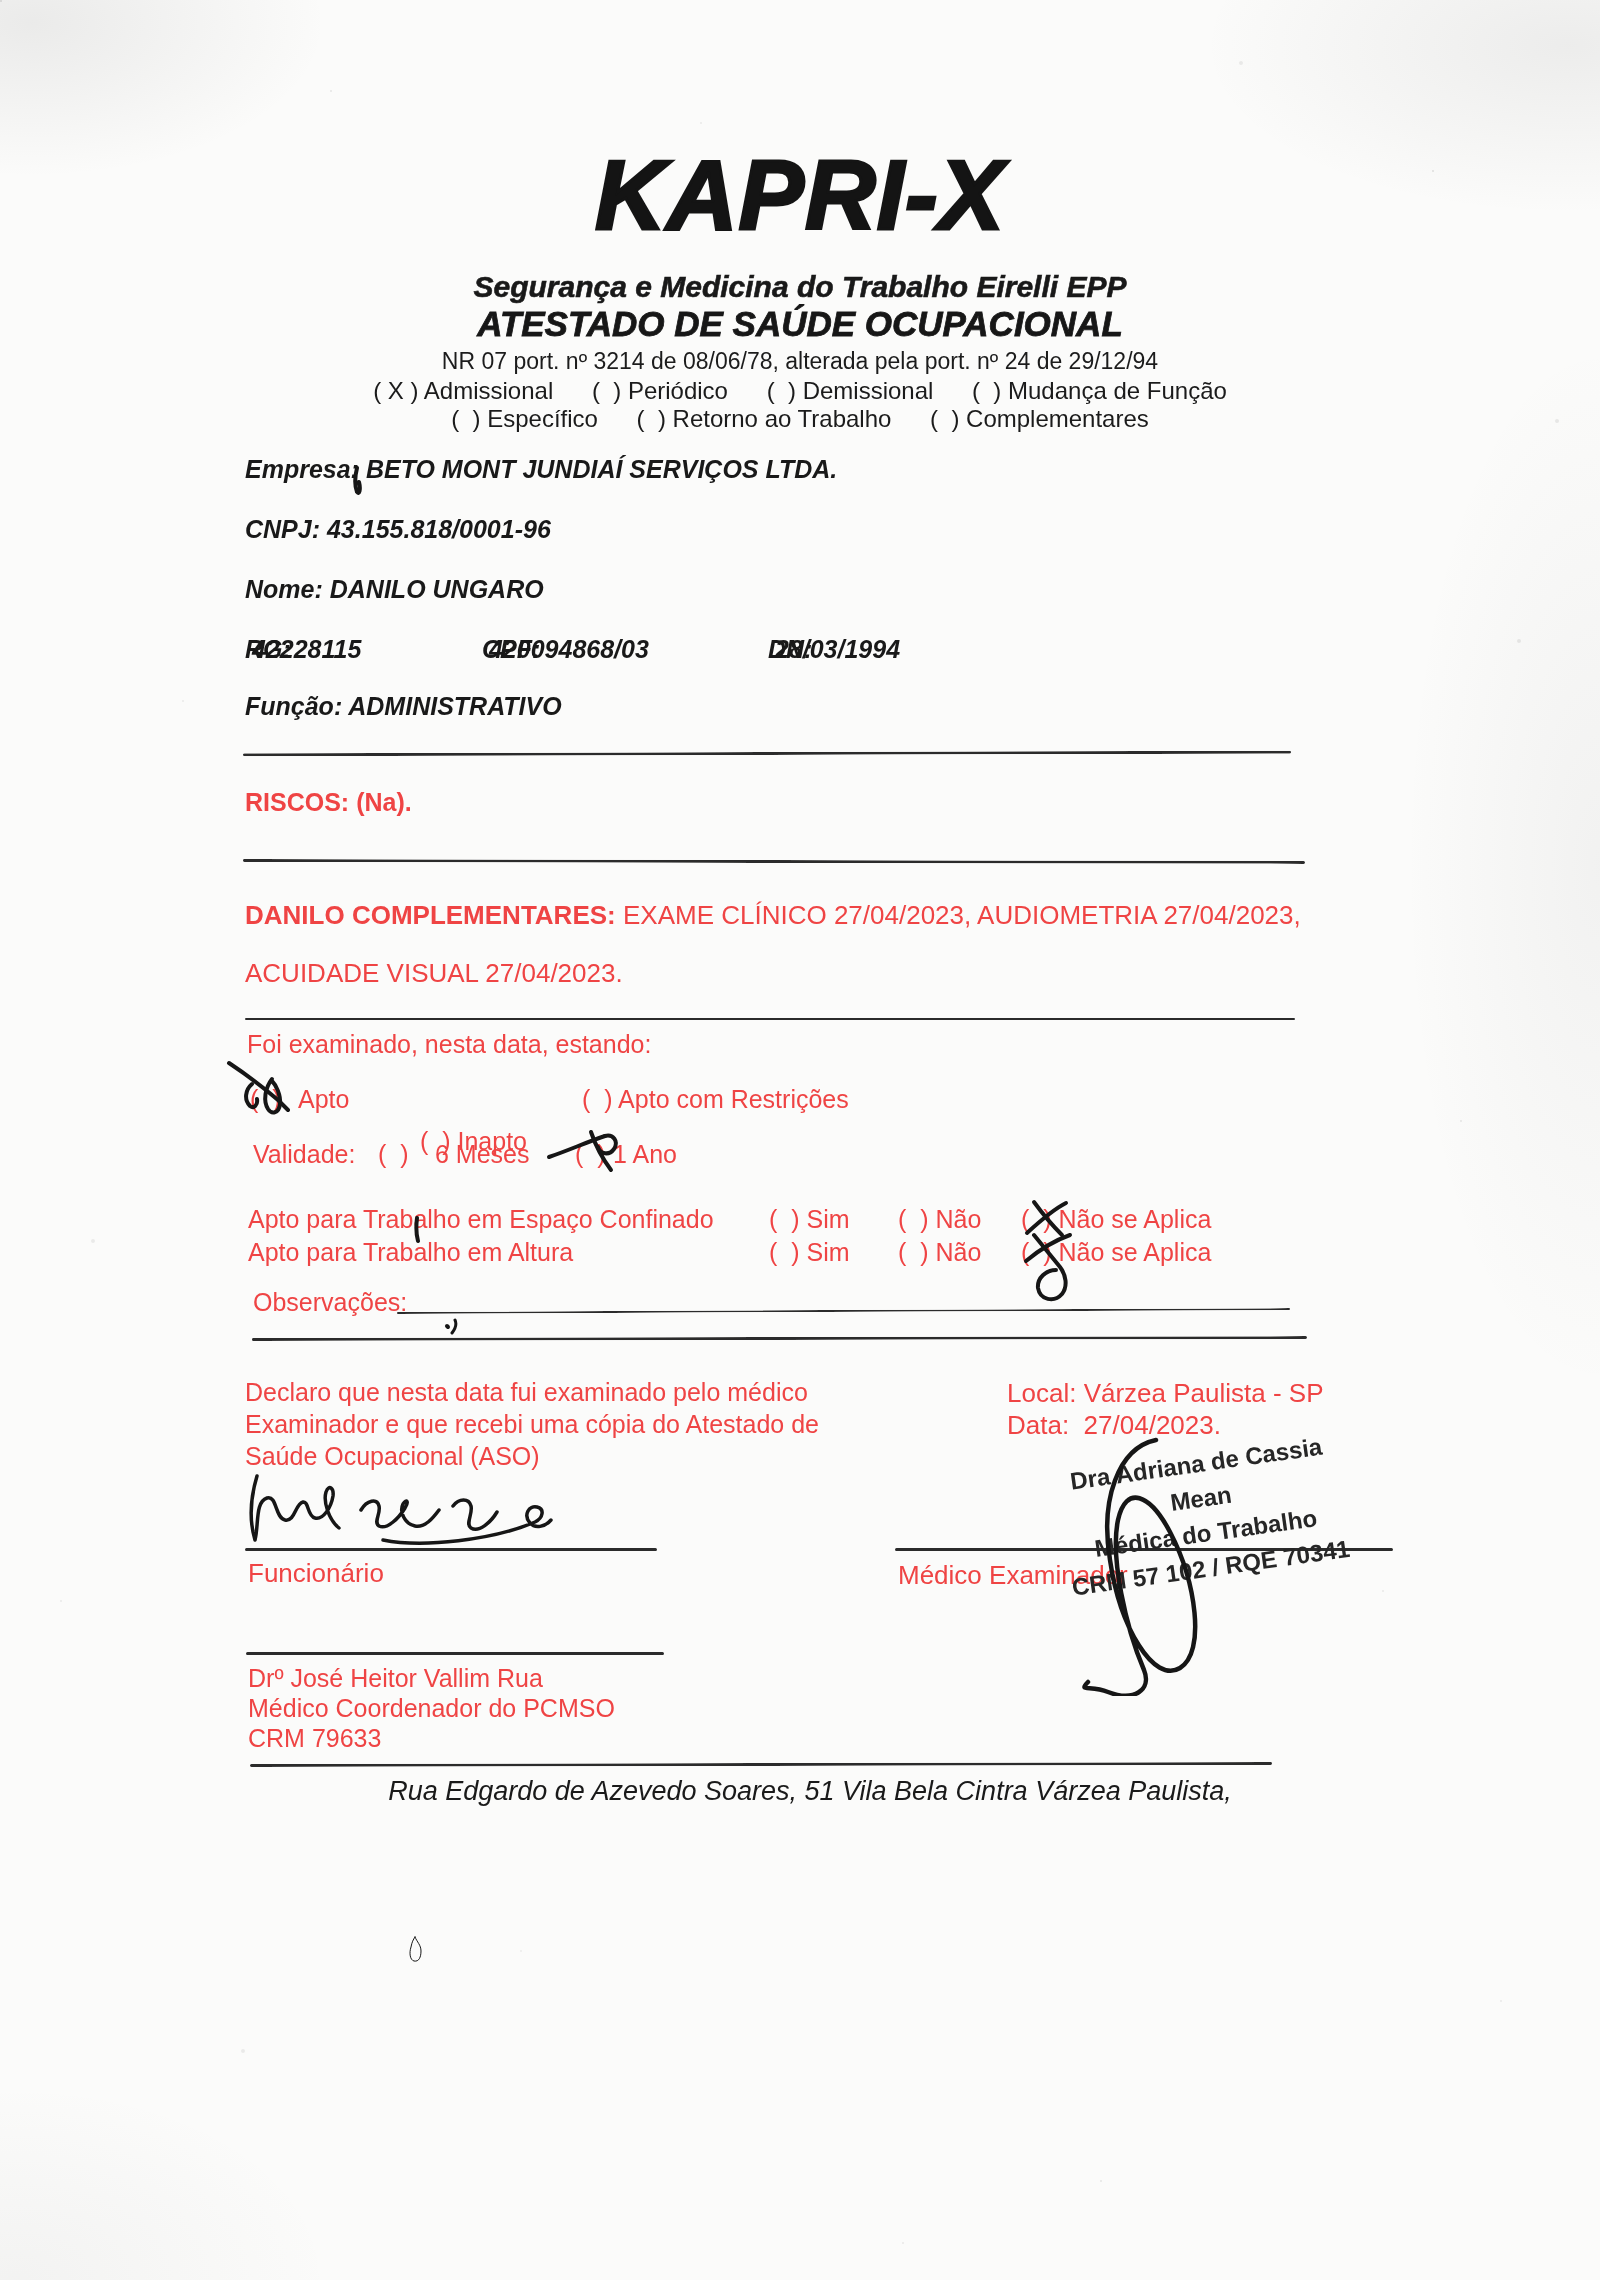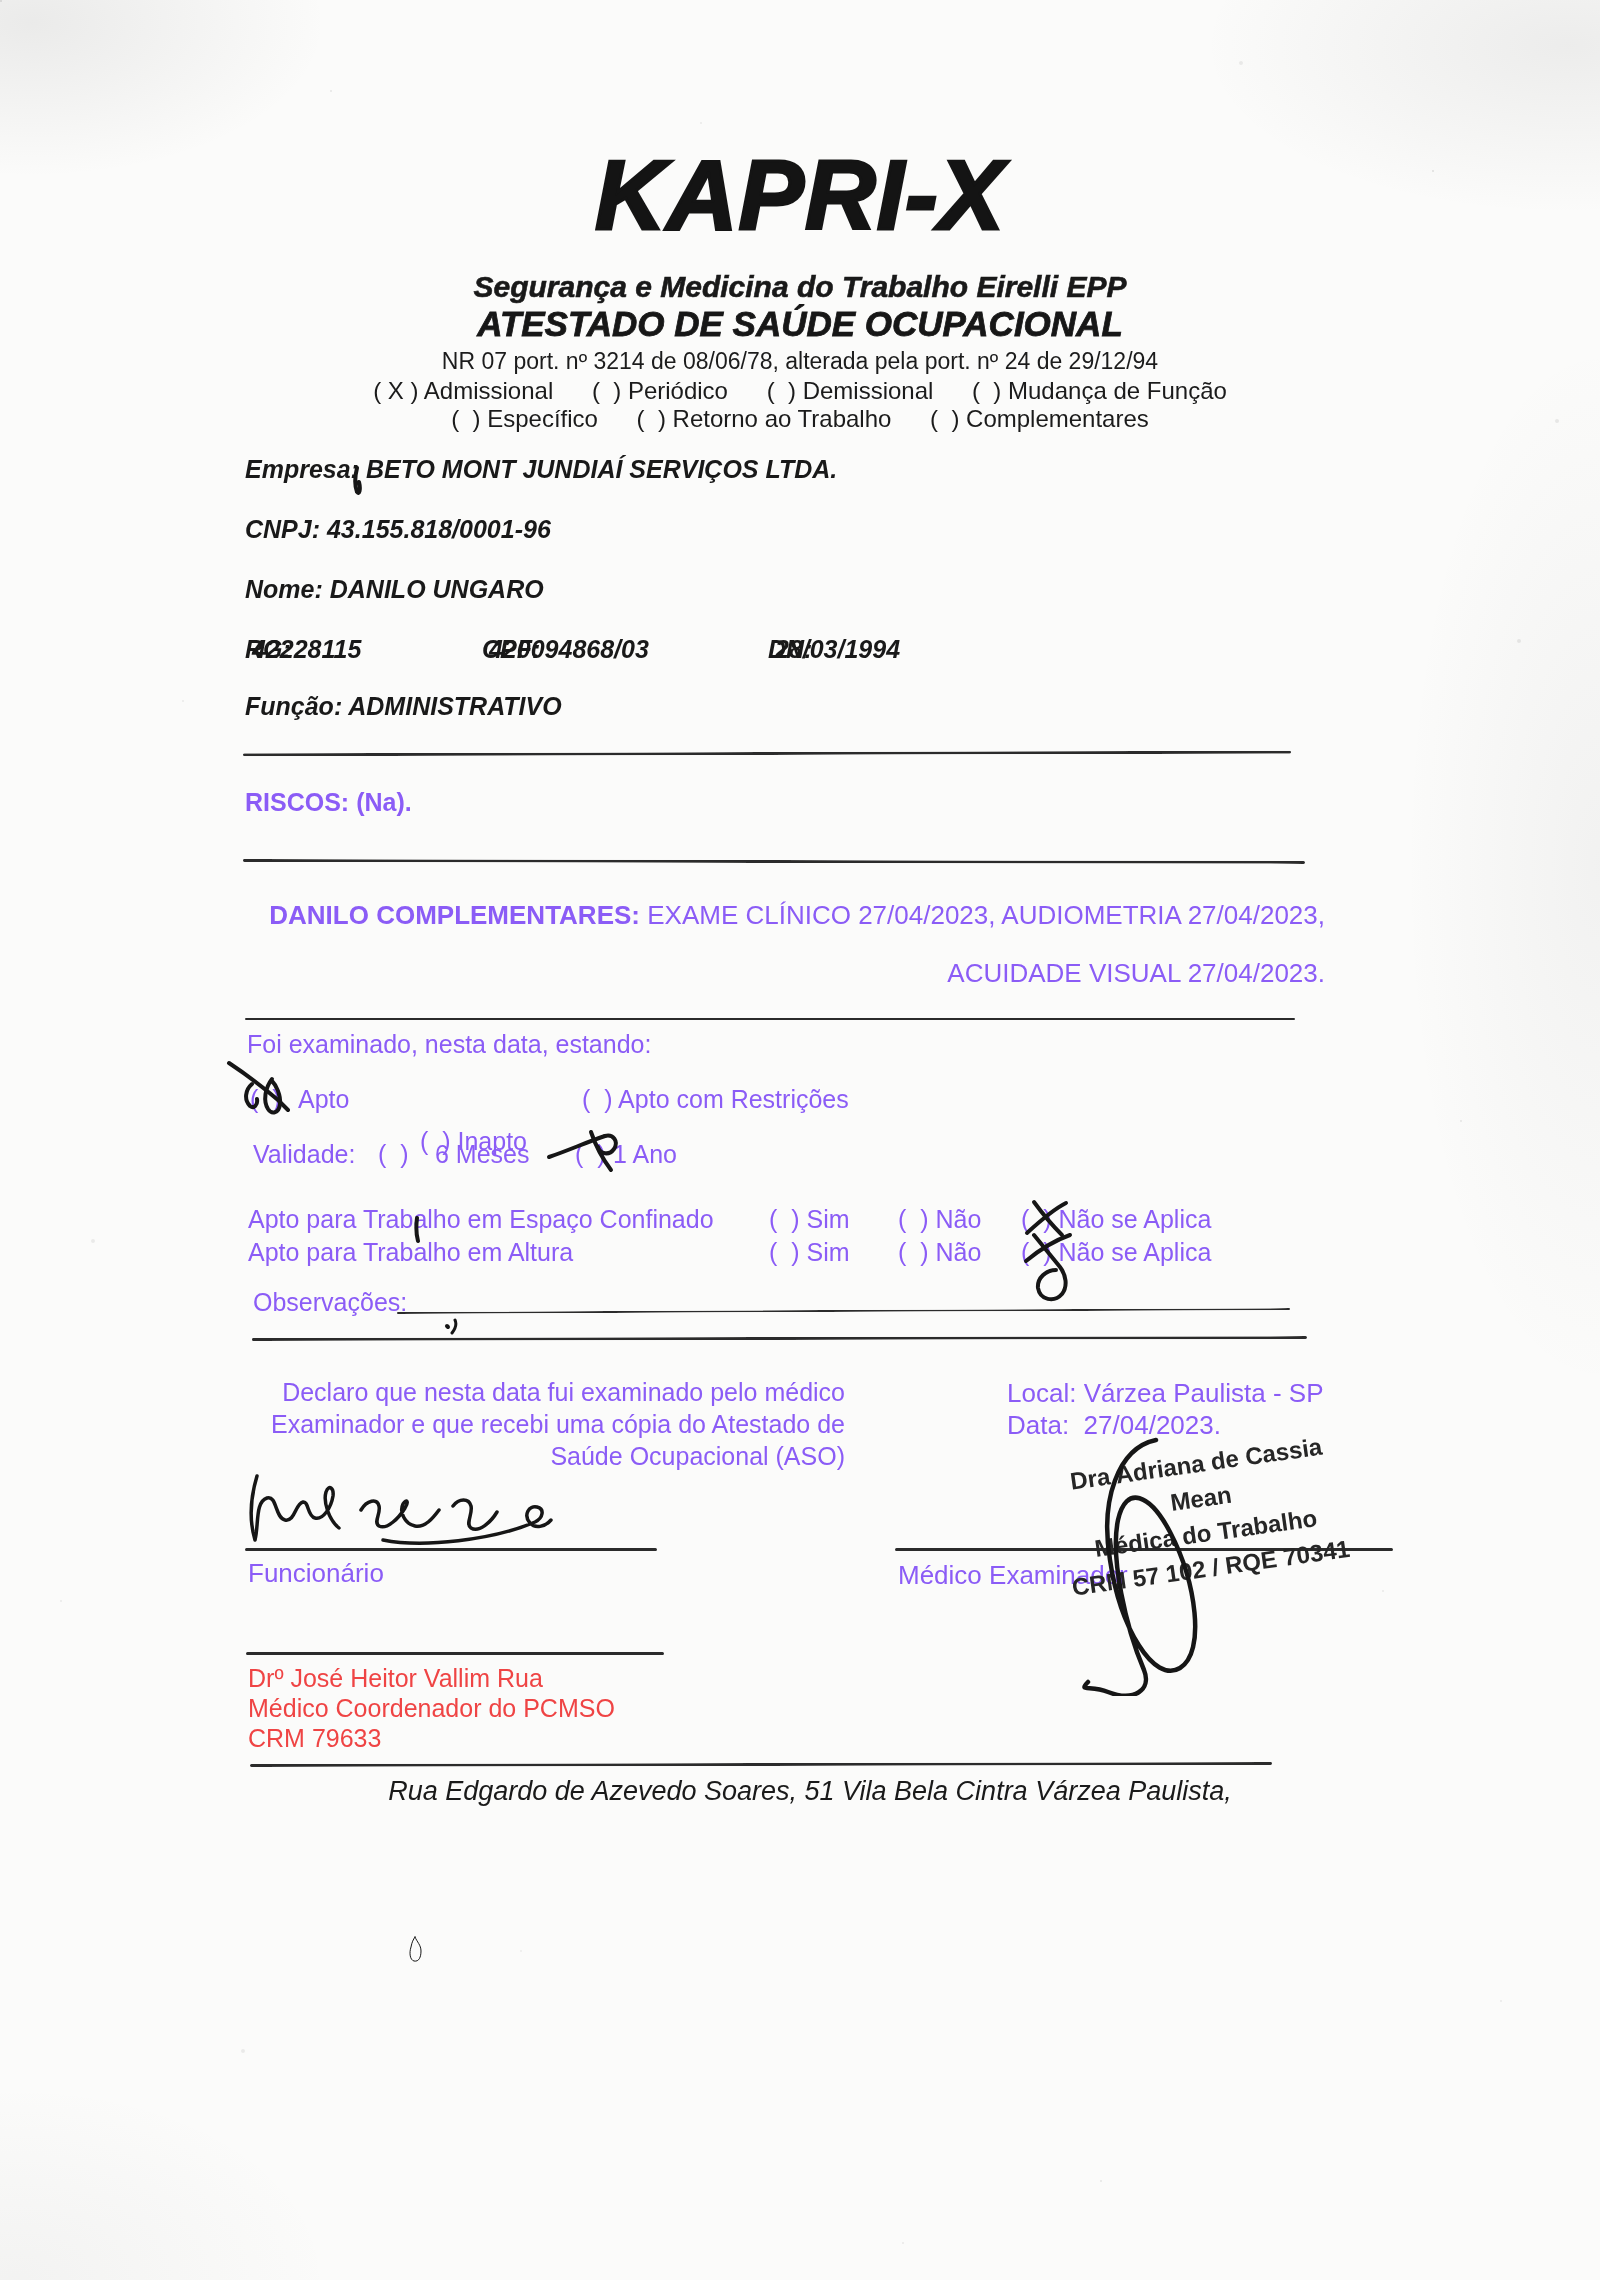--- a/index.html
+++ b/index.html
@@ -31,21 +31,21 @@
   .center{left:0;right:0;text-align:center;}
   .brand{top:146px;font-size:98px;line-height:1;font-weight:700;font-style:italic;
     letter-spacing:1px;color:#141414;-webkit-text-stroke:3px #141414;}
   .subtitle{top:270px;font-size:30px;font-weight:700;font-style:italic;color:#191919;-webkit-text-stroke:.6px #191919;}
   .doc-title{top:304px;font-size:35px;font-weight:700;font-style:italic;color:#171717;-webkit-text-stroke:.8px #171717;}
   .regulation{top:348px;font-size:23px;color:#1c1c1c;}
   .type-row{font-size:24px;color:#1b1b1b;white-space:nowrap;}
   .type-row .opt{display:inline-block;margin:0 16px;}
   .box,.pre{white-space:pre;}
   .field{left:245px;font-size:25px;font-weight:700;font-style:italic;color:#191919;white-space:pre;}
-  .plain{font-size:25px;color:#8b5cf6;text-align:right;}
+  .plain{font-size:25px;color:#ef4444;}
   .b{font-weight:700;}
   .rule{border-top:3px solid #2b2b2b;border-radius:2px;height:0;}
   .rule.thin{border-top-width:2px;}
   .para{line-height:58px;}
   .row{left:245px;}
   .row span{position:absolute;top:0;white-space:pre;}
   .stamp-text{transform:rotate(-8deg);transform-origin:left center;text-align:center;
     font-size:24px;font-weight:700;color:#262626;line-height:35px;width:320px;}
   ink,svg.ink{position:absolute;}
   svg path{fill:none;stroke:#161616;stroke-linecap:round;stroke-linejoin:round;}

